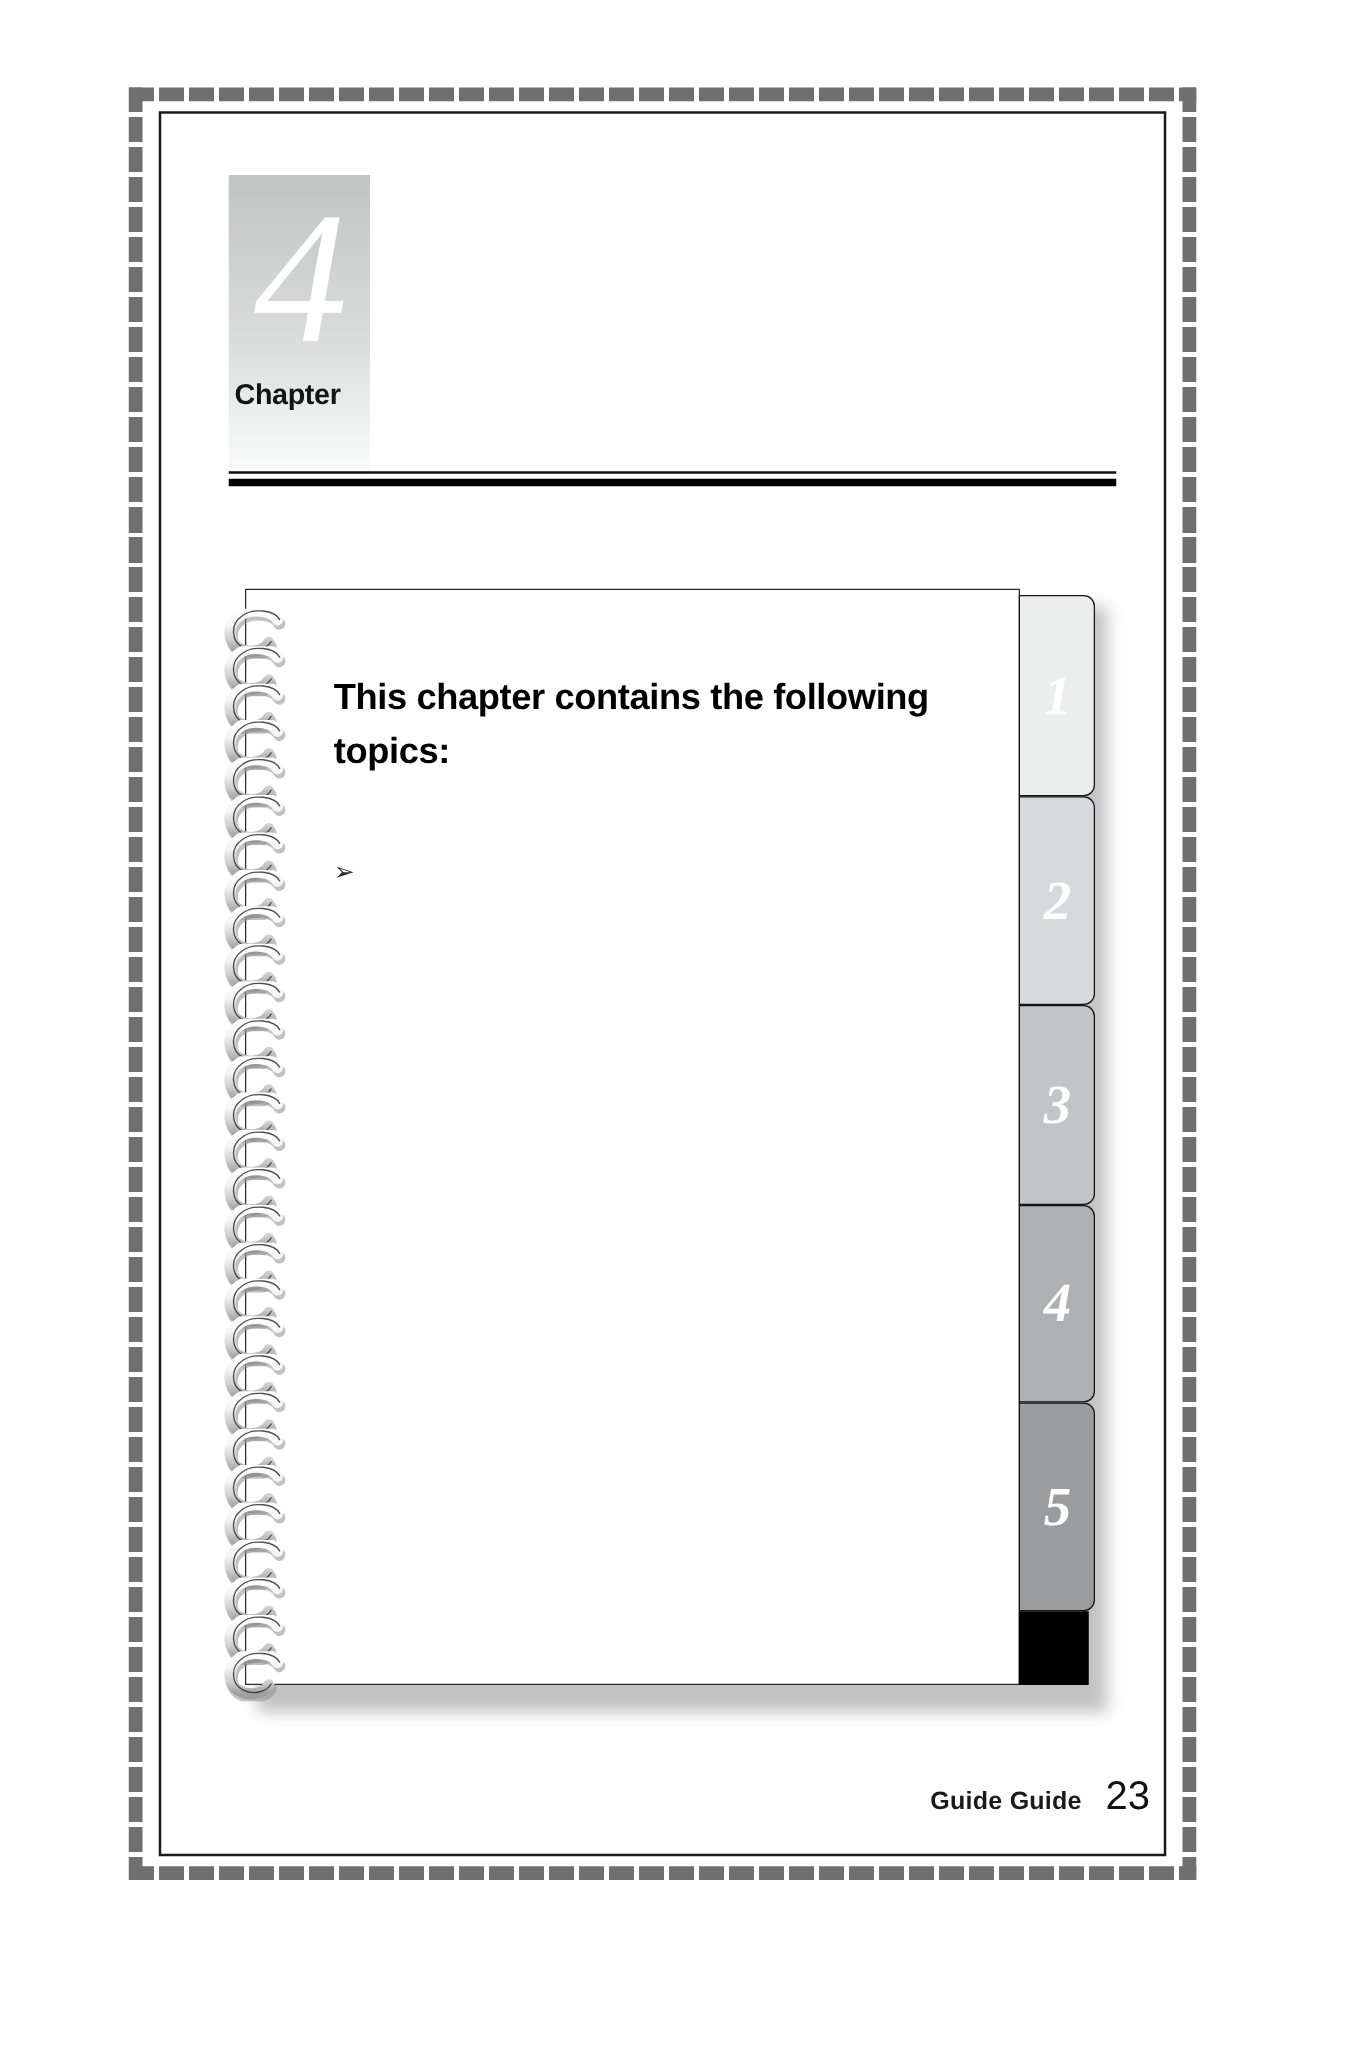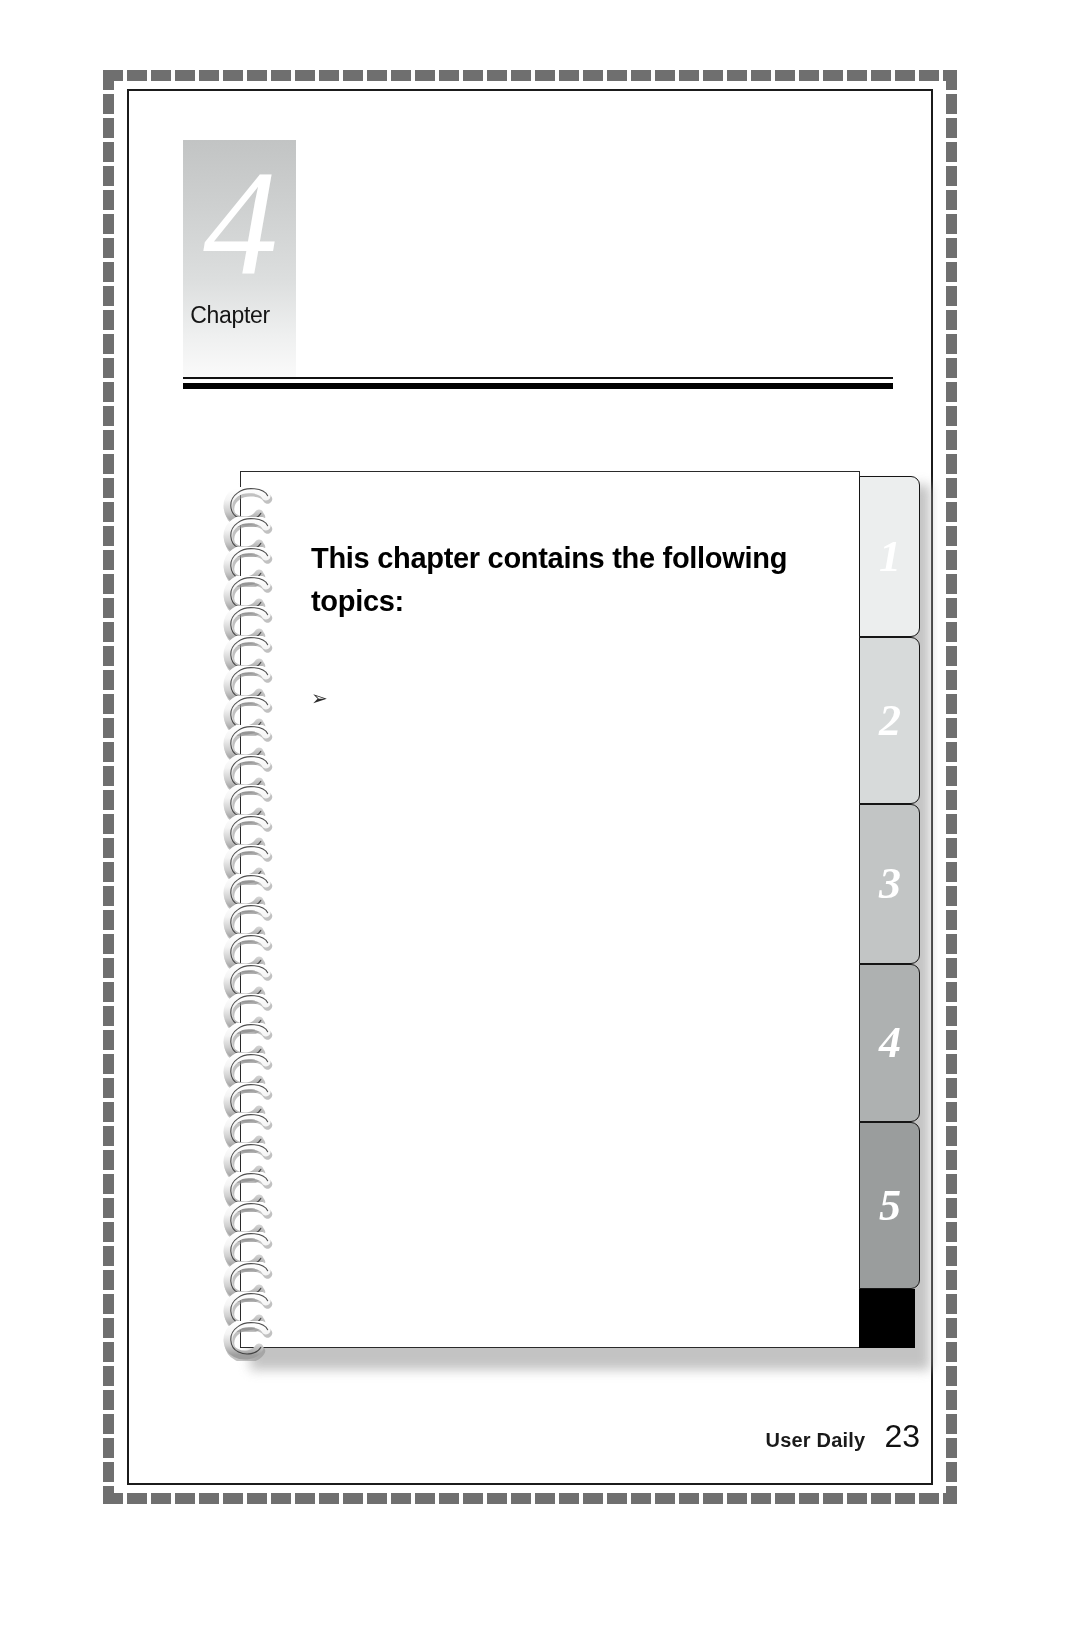--- a/index.html
+++ b/index.html
@@ -93,21 +93,21 @@
     color: #ffffff;
     letter-spacing: -2px;
   }
   #chapter-word {
     position: absolute;
     left: 0;
     top: 162px;
     width: 94px;
     text-align: center;
     font-size: 23px;
-    font-weight: 400;
+    font-weight: 700;
     color: #151515;
     letter-spacing: -0.3px;
   }
   #chapter-title {
     position: absolute;
     left: 148px;
     top: 125px;
     width: 560px;
     font-size: 34px;
     font-weight: bold;
@@ -135,21 +135,20 @@
     background: #000000;
   }
 
   
   #notebook {
     position: absolute;
     left: 196px;
     top: 471px;
     width: 680px;
     height: 885px;
-    margin-left: 44px;
   }
   #notebook-shadow {
     position: absolute;
     left: 10px;
     top: 14px;
     width: 680px;
     height: 885px;
     background: #b9b9b9;
     filter: blur(6px);
     opacity: 0.85;
@@ -765,15 +764,15 @@
       <div class="side-tab" style="top: 488px; height: 158px; background: rgb(174, 177, 177);">
         <span class="tab-num">4</span>
       </div>
       <div class="side-tab" style="top: 646px; height: 167px; background: rgb(154, 157, 157);">
         <span class="tab-num">5</span>
       </div>
     </div>
 </div>
 
 <div id="footer">
-  <span id="footer-label">User Daily</span>
+  <span id="footer-label">Guide Guide</span>
   <span id="footer-page">23</span>
 </div>
 
 </body></html>

